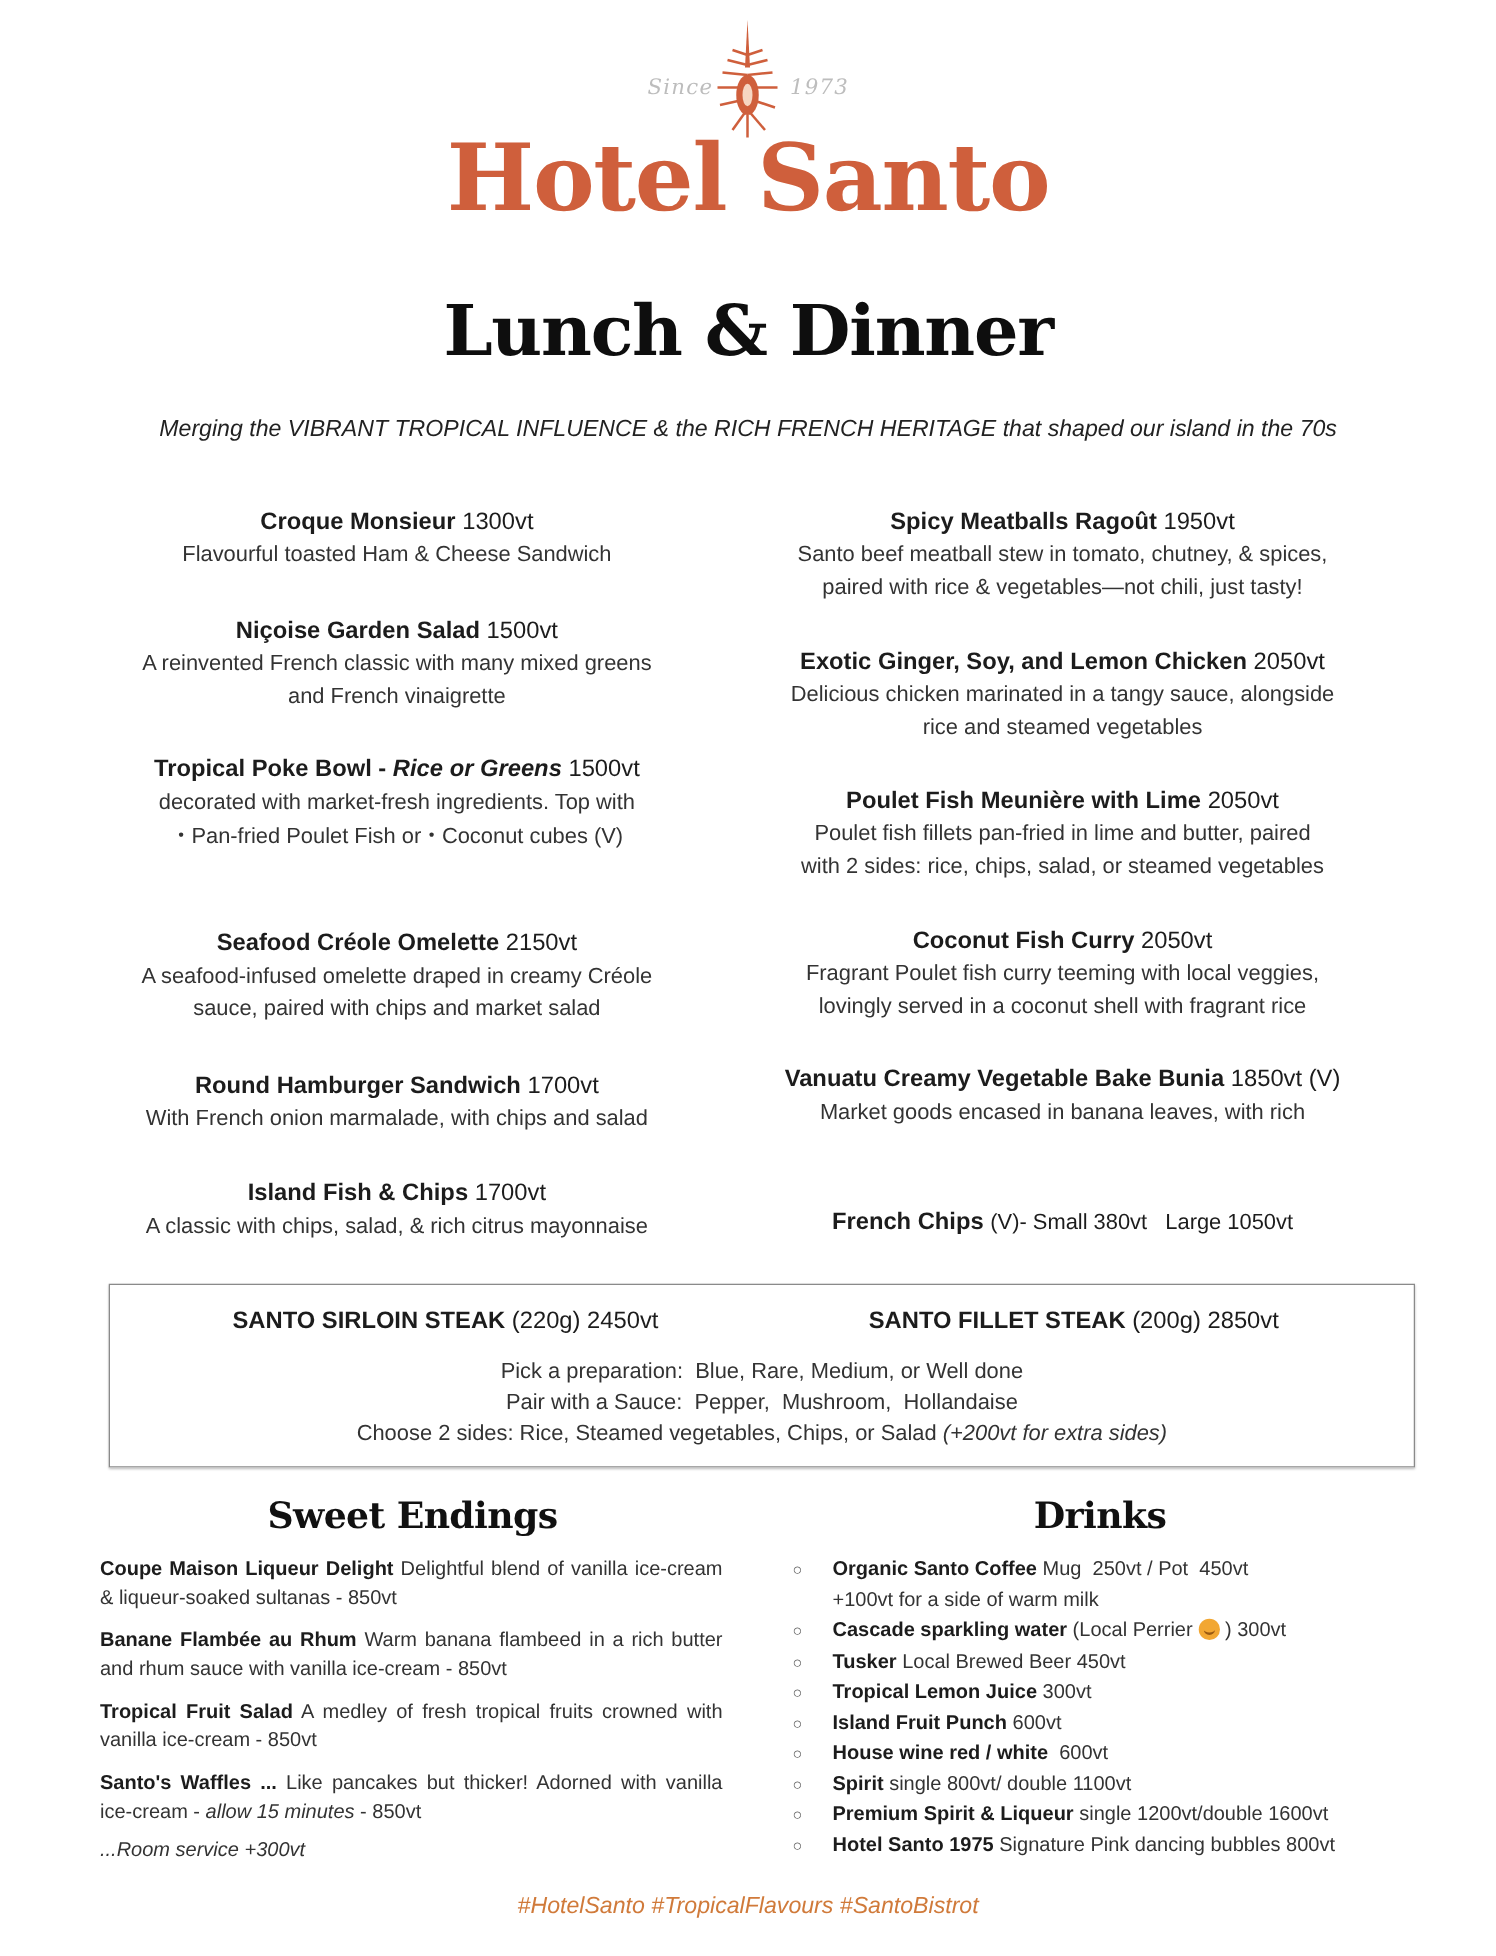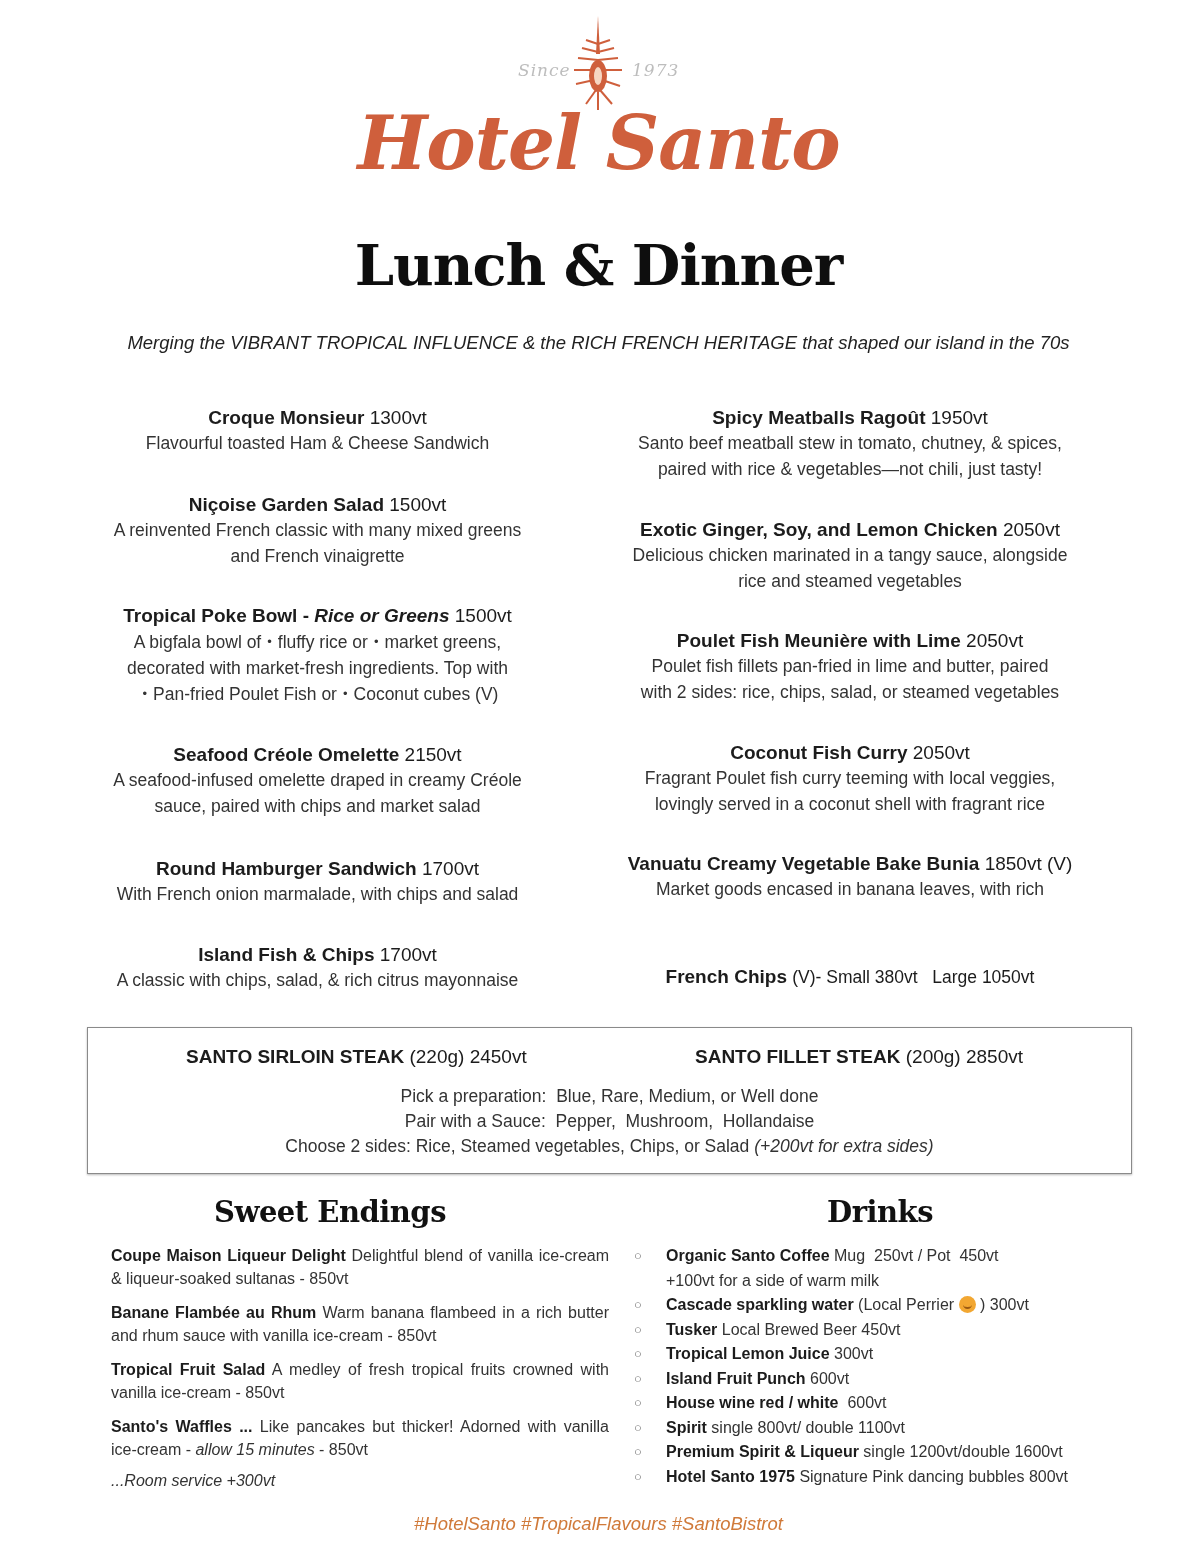--- a/index.html
+++ b/index.html
@@ -3,21 +3,21 @@
   <meta charset="utf-8">
   <style>
     * { box-sizing: border-box; margin: 0; padding: 0; }
     html, body { width: 1197px; height: 1565px; background: #ffffff; }
     body { position: relative; font-family: "Liberation Sans", "DejaVu Sans", sans-serif; color: #2b2b2b; overflow: hidden; }
 
     .logo { position: absolute; left: 0; top: 0; width: 1197px; height: 200px; padding-left: 28px; }
     .logo-emblem { position: absolute; left: 572px; top: 14px; width: 52px; height: 100px; }
     .logo-since { position: absolute; left: 518px; top: 60px; font-family: "DejaVu Serif", serif; font-style: italic; font-size: 17px; color: #bdbdbd; letter-spacing: 1px; }
     .logo-year { position: absolute; left: 632px; top: 60px; font-family: "DejaVu Serif", serif; font-style: italic; font-size: 17px; color: #bdbdbd; letter-spacing: 1px; }
-    .logo-name { position: absolute; left: 0; width: 1197px; top: 100px; text-align: center; font-family: "DejaVu Serif", serif; font-weight: bold; font-size: 74px; color: #cf5f3c; letter-spacing: -1px; font-style: italic; }
+    .logo-name { position: absolute; left: 0; width: 1197px; top: 100px; text-align: center; font-family: "DejaVu Serif", serif; font-weight: bold; font-size: 74px; color: #cf5f3c; letter-spacing: -1px; }
 
     .page-title { position: absolute; left: 0; width: 1197px; top: 232px; text-align: center; font-family: "DejaVu Serif", serif; font-weight: bold; font-size: 56px; color: #0e0e0e; letter-spacing: -1px; }
     .tagline { position: absolute; left: 0; width: 1197px; top: 332px; text-align: center; font-style: italic; font-size: 18.5px; color: #222; }
 
     .col { position: absolute; text-align: center; }
     .col-left { left: 80px; width: 475px; }
     .col-right { left: 605px; width: 490px; }
     .dish { position: absolute; left: 0; width: 100%; text-align: center; }
     .dish-title { font-size: 19px; line-height: 26px; color: #1c1c1c; white-space: nowrap; }
     .dish-title b { font-weight: bold; }
@@ -28,21 +28,21 @@
     .steak { position: absolute; top: 18px; font-size: 19px; color: #1c1c1c; white-space: nowrap; }
     .steak b { font-weight: bold; }
     .steak-1 { left: 98px; }
     .steak-2 { left: 607px; }
     .steak-opts { position: absolute; left: 0; width: 100%; top: 56px; text-align: center; font-size: 17.5px; line-height: 25px; color: #333; }
 
     .section-head { position: absolute; font-family: "DejaVu Serif", serif; font-weight: bold; font-size: 29px; color: #111; text-align: center; letter-spacing: -0.5px; }
     .sweet-head { left: 80px; width: 500px; top: 1195px; }
     .drinks-head { left: 630px; width: 500px; top: 1195px; }
 
-    .sweet-list { position: absolute; left: 80px; width: 498px; top: 1244px; margin-left: 31px; }
+    .sweet-list { position: absolute; left: 80px; width: 498px; top: 1244px; }
     .sweet-item { font-size: 16px; line-height: 23px; color: #333; text-align: justify; margin-bottom: 11px; }
     .sweet-item b { color: #1c1c1c; }
     .room-service { font-size: 16px; font-style: italic; color: #333; }
 
     .drink-list { position: absolute; left: 630px; width: 480px; top: 1244px; list-style: none; }
     .drink-item { position: relative; padding-left: 36px; font-size: 16px; line-height: 24.5px; color: #333; }
     .drink-item b { color: #1c1c1c; }
     .drink-bullet { position: absolute; left: 4px; top: 0; font-size: 13px; color: #666; }
     .emoji { display: inline-block; width: 17px; height: 17px; border-radius: 50%; background: #f2a732; vertical-align: -3px; position: relative; }
     .emoji::after { content: ""; position: absolute; left: 4px; top: 6px; width: 9px; height: 5px; border-bottom: 2px solid #9a5a12; border-radius: 0 0 6px 6px; }
@@ -86,23 +86,20 @@
     <div class="dish-title"><b>Croque Monsieur</b> <span>1300vt</span></div>
     <div class="dish-desc">Flavourful toasted Ham &amp; Cheese Sandwich</div>
   </div>
   <div class="dish" style="top:492px">
     <div class="dish-title"><b>Niçoise Garden Salad</b> <span>1500vt</span></div>
     <div class="dish-desc">A reinvented French classic with many mixed greens</div>
     <div class="dish-desc">and French vinaigrette</div>
   </div>
   <div class="dish" style="top:603px">
     <div class="dish-title"><b>Tropical Poke Bowl - </b><b><i>Rice or Greens</i></b> <span>1500vt</span></div>
-    <div class="dish-desc">
-      <span>A bigfala bowl of</span><span class="bul">•</span><span>fluffy rice or</span><span class="bul">•</span><span>market greens,</span>
-    </div>
     <div class="dish-desc">decorated with market-fresh ingredients. Top with</div>
     <div class="dish-desc">
       <span class="bul">•</span><span>Pan-fried Poulet Fish or</span><span class="bul">•</span><span>Coconut cubes (V)</span>
     </div>
   </div>
   <div class="dish" style="top:742px">
     <div class="dish-title"><b>Seafood Créole Omelette</b> <span>2150vt</span></div>
     <div class="dish-desc">A seafood-infused omelette draped in creamy Créole</div>
     <div class="dish-desc">sauce, paired with chips and market salad</div>
   </div>

